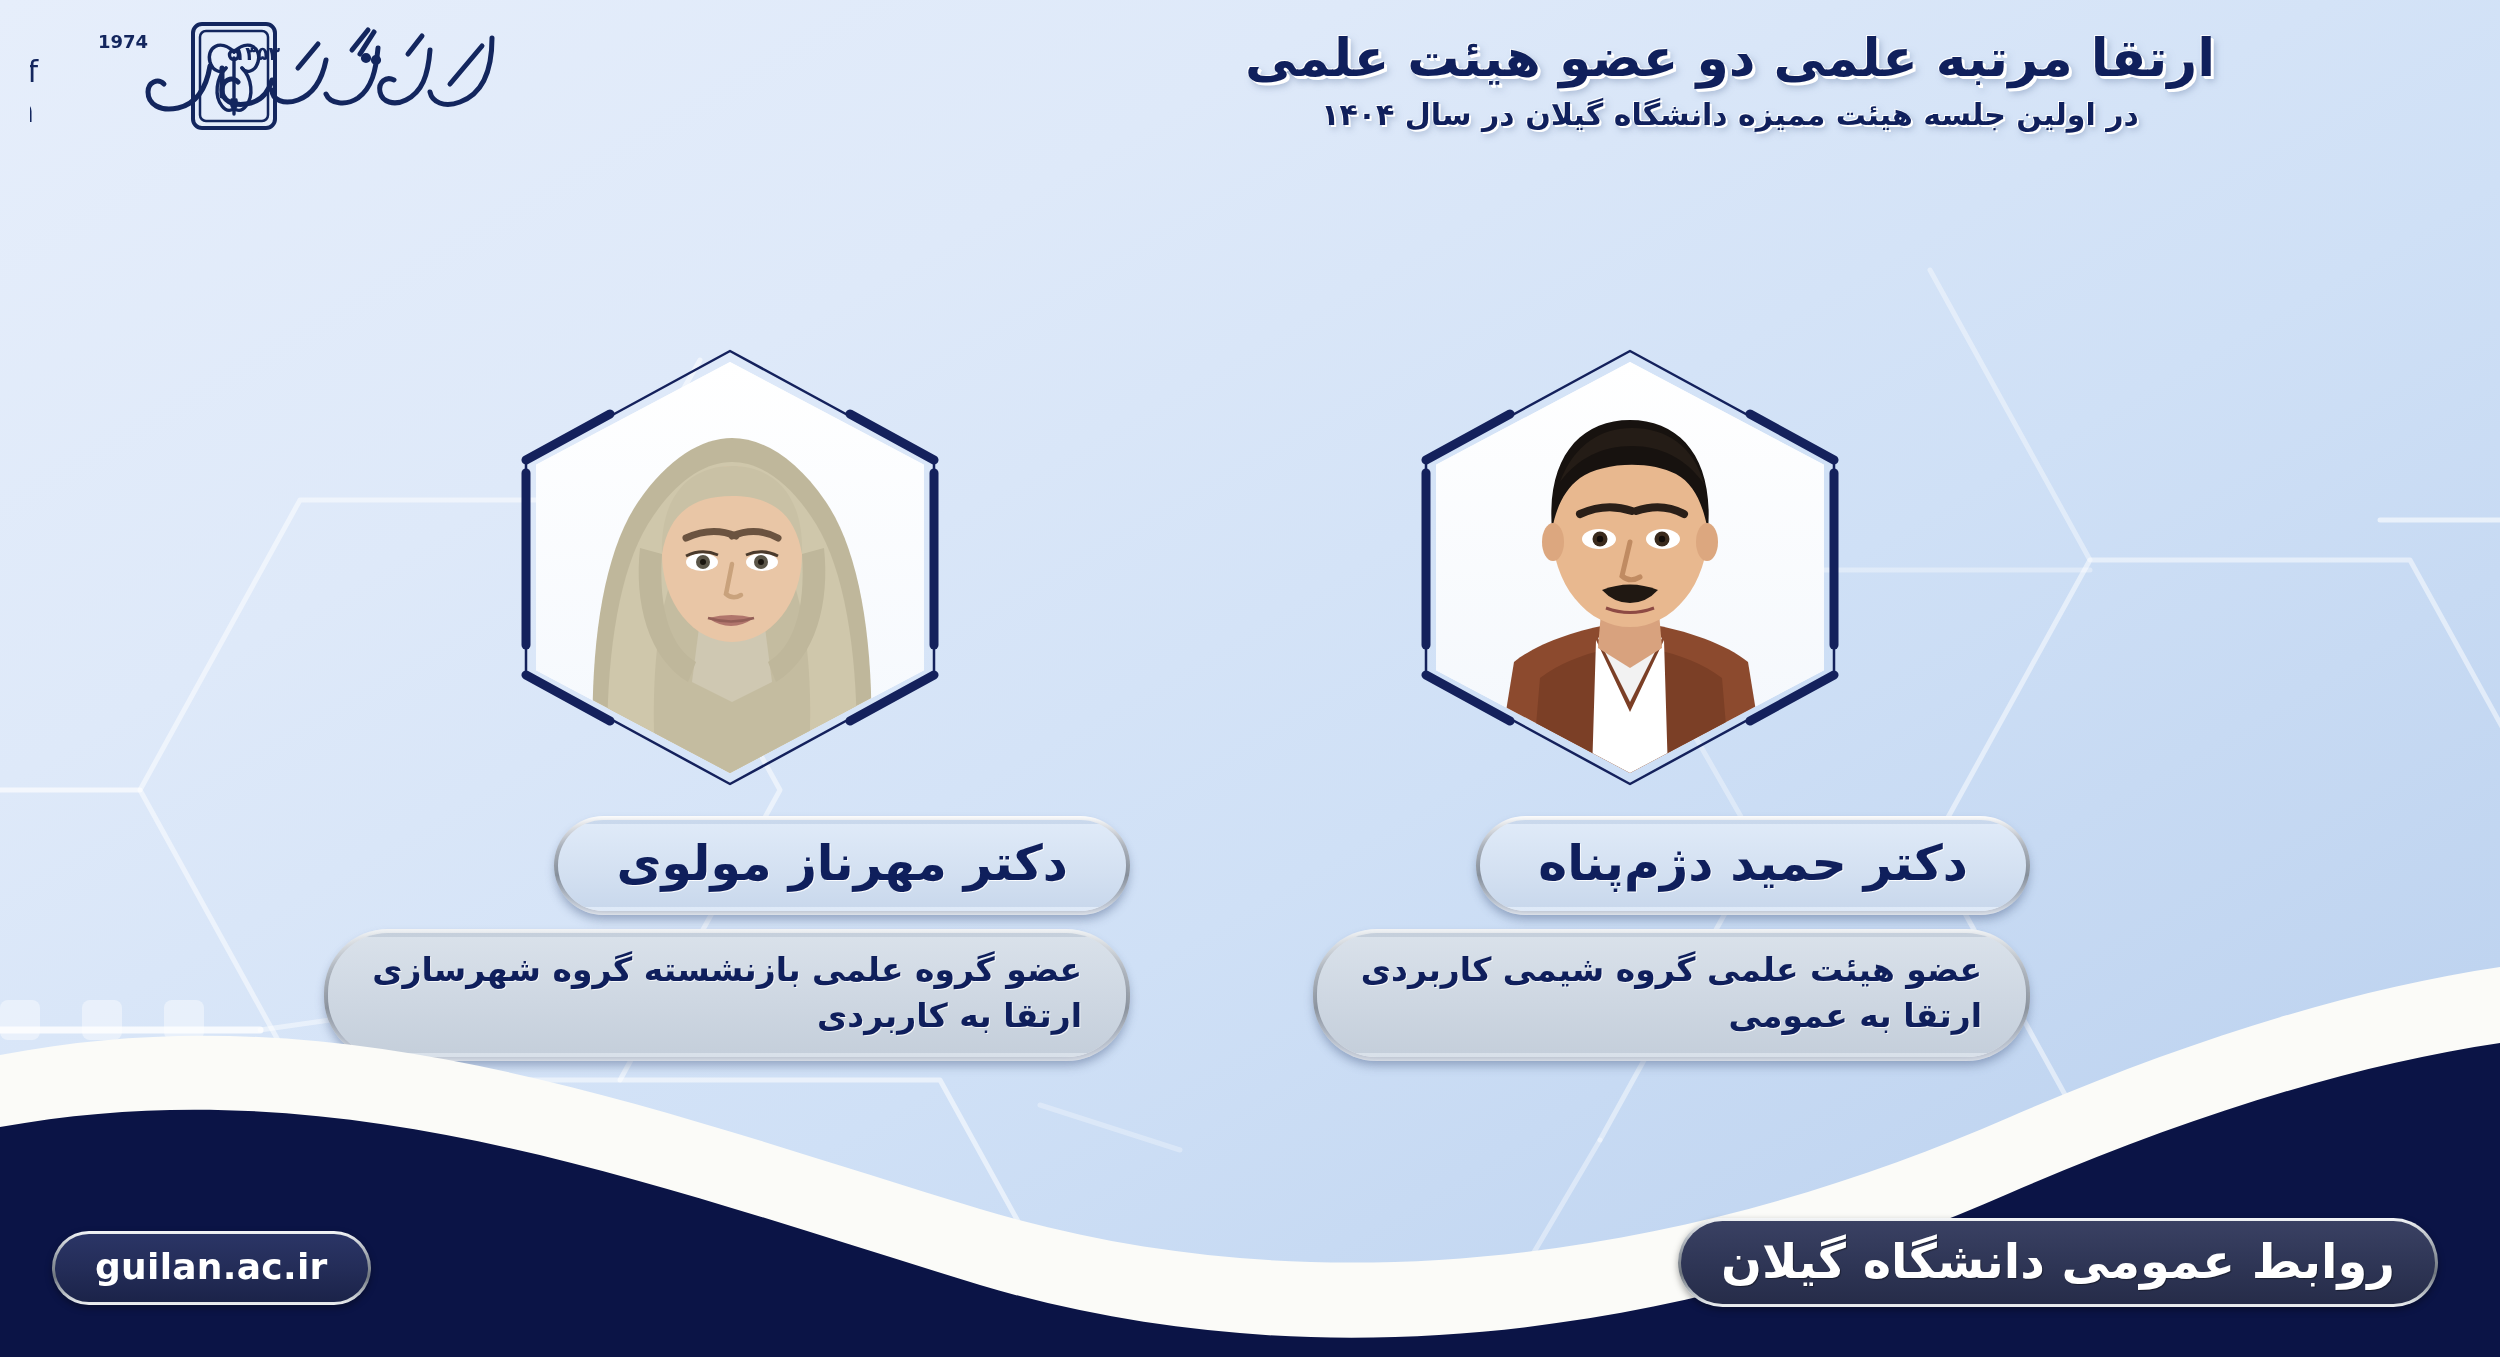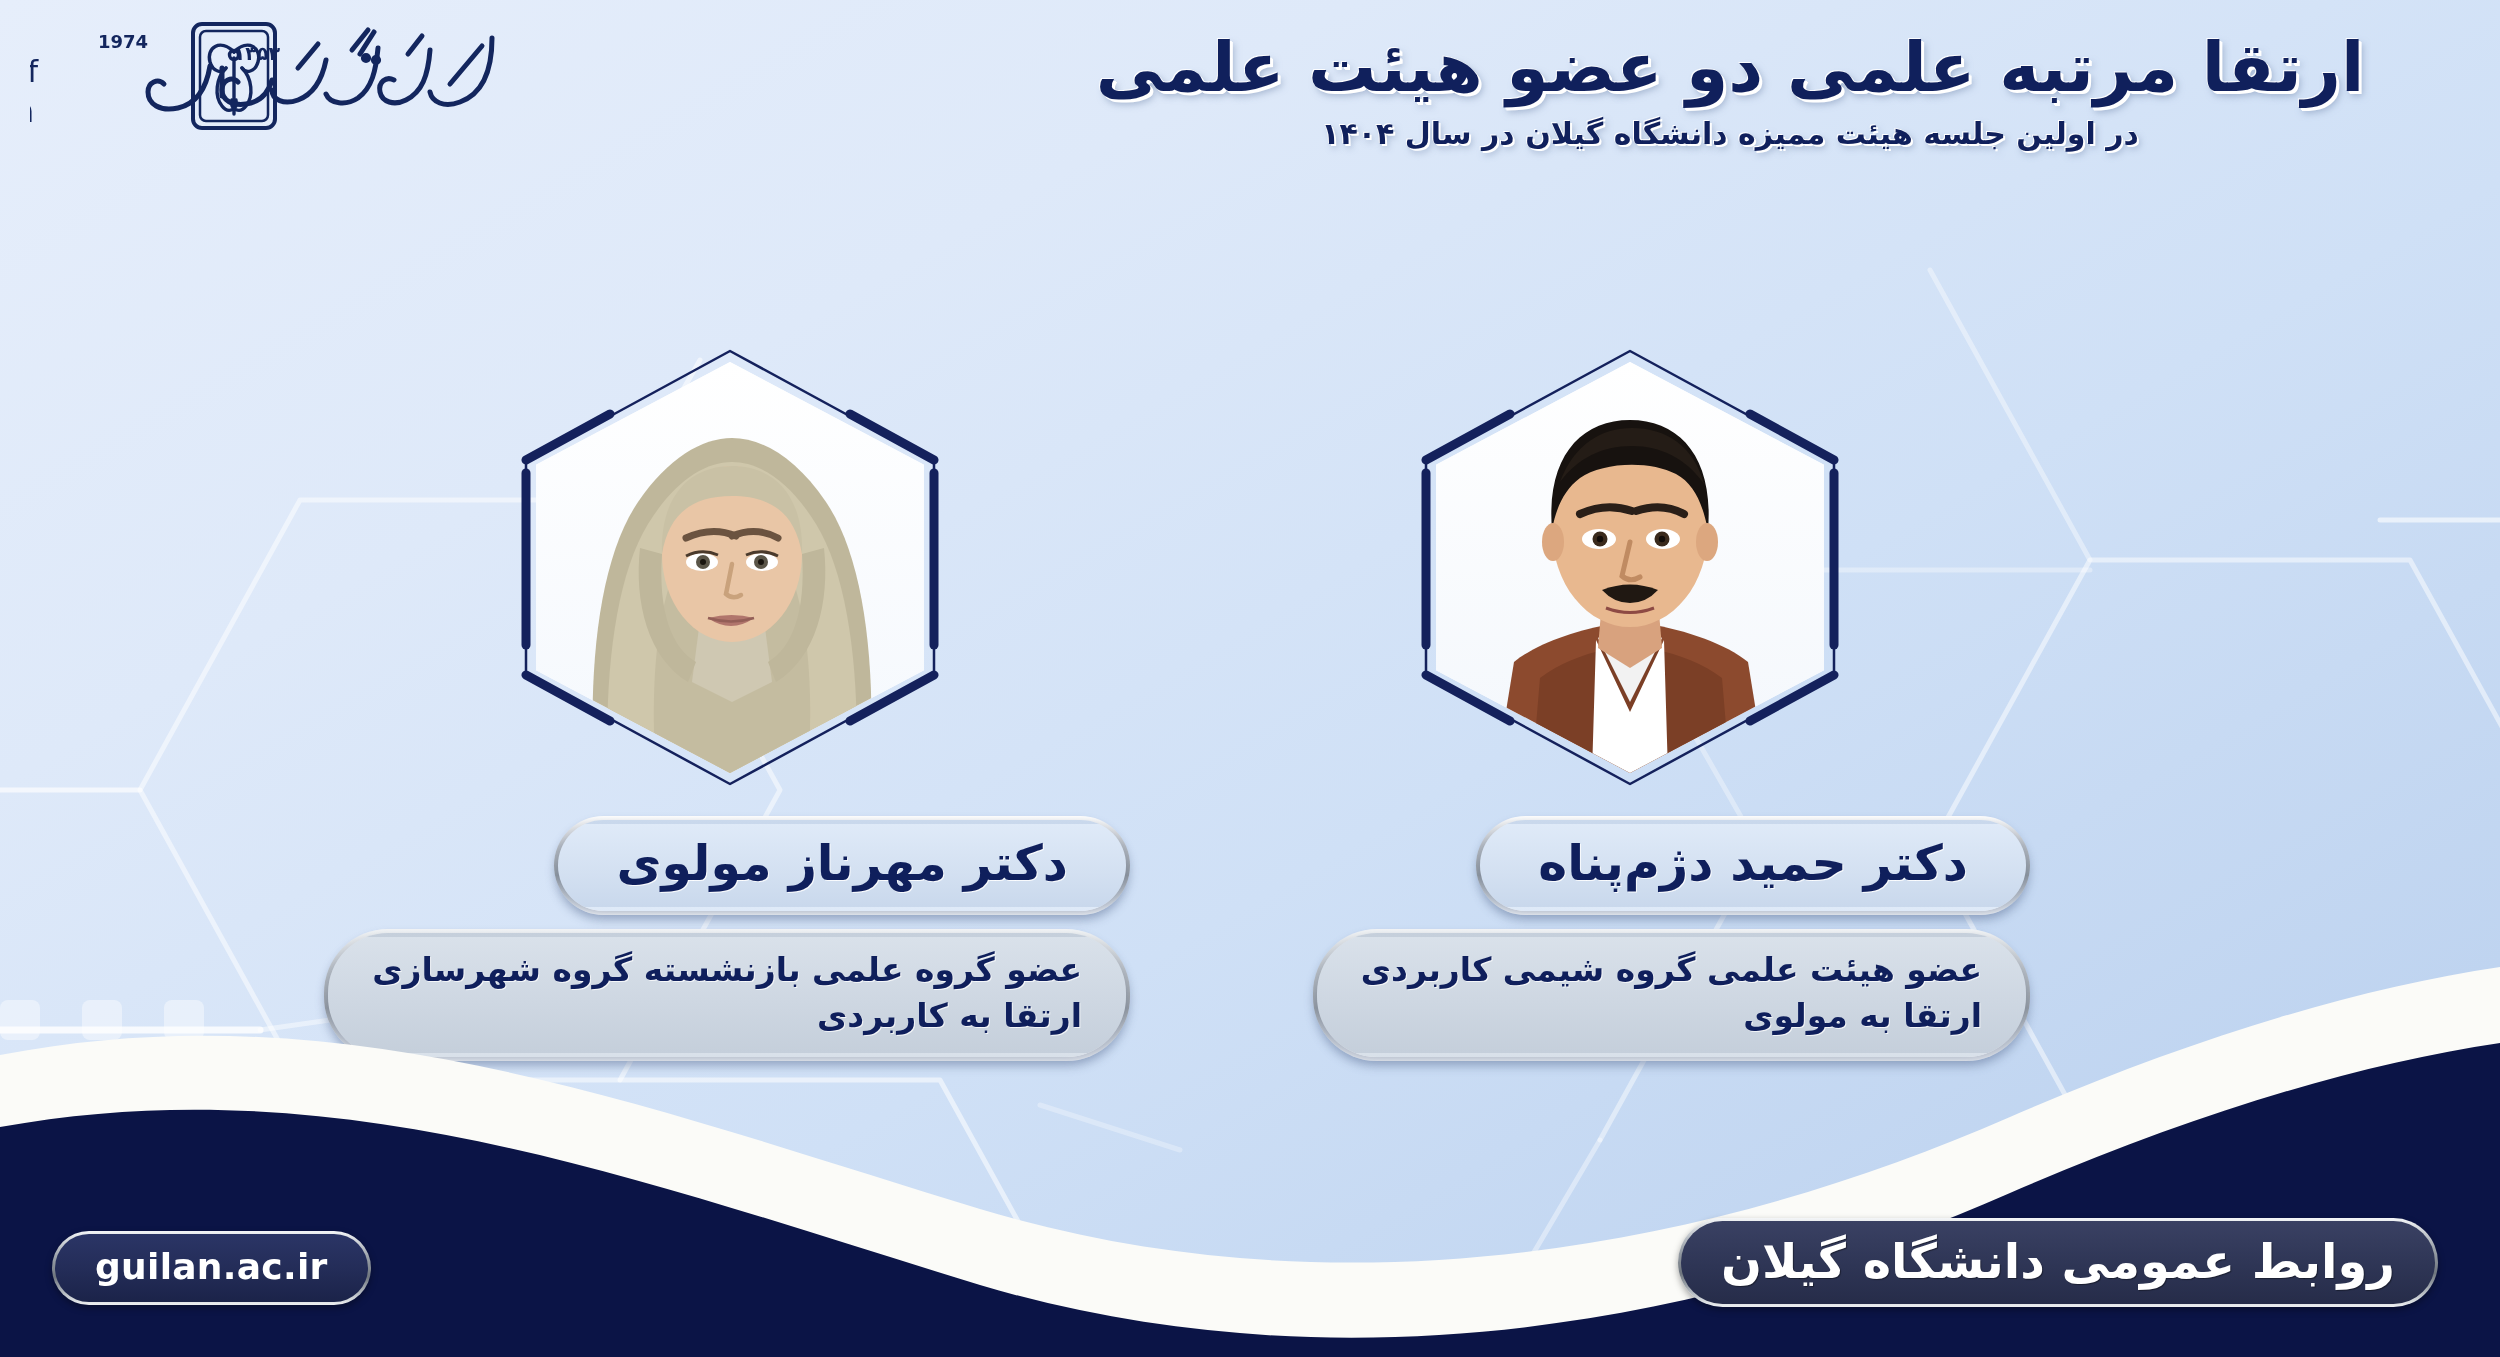--- a/index.html
+++ b/index.html
@@ -23,21 +23,21 @@
 
   
   .logo{position:absolute;left:30px;top:10px;width:470px;height:130px;}
   .logo svg{display:block;}
 
   .titleblock{
     position:absolute;right:70px;top:28px;width:1400px;text-align:center;
     direction:rtl;
   }
   .title-main{
-    font-size:68px;font-weight:bold;color:#10205c;line-height:1.18;
+    font-size:52px;font-weight:bold;color:#10205c;line-height:1.18;
     letter-spacing:0px;
     text-shadow:
       2px 2px 0 #ffffff, 3px 3px 0 #ffffff, -1px -1px 0 rgba(255,255,255,.9),
       4px 5px 7px rgba(120,140,175,.55);
   }
   .title-sub{
     margin-top:6px;
     font-size:30px;font-weight:bold;color:#10205c;line-height:1.3;
     text-shadow:
       2px 2px 0 #ffffff, -1px -1px 0 #ffffff,
@@ -279,21 +279,21 @@
 
       <div class="name-pill" style="margin-top:26px;">
         <span class="pill-outer"><span class="pill">
           <span class="name-text">دکتر حمید دژم‌پناه</span>
         </span></span>
       </div>
 
       <div class="role-pill">
         <span class="pill-outer"><span class="pill">
           <div class="role-text">عضو هیئت علمی گروه شیمی کاربردی</div>
-          <div class="role-text">ارتقا به مولوی</div>
+          <div class="role-text">ارتقا به عمومی</div>
         </span></span>
       </div>
     </div>
 
     <div class="person left">
       <div class="hexwrap">
         <div class="hexphoto">
           <svg viewBox="0 0 388 411" xmlns="http://www.w3.org/2000/svg">
             <defs>
               <linearGradient id="pbgA" x1="0" y1="0" x2="0" y2="1">

